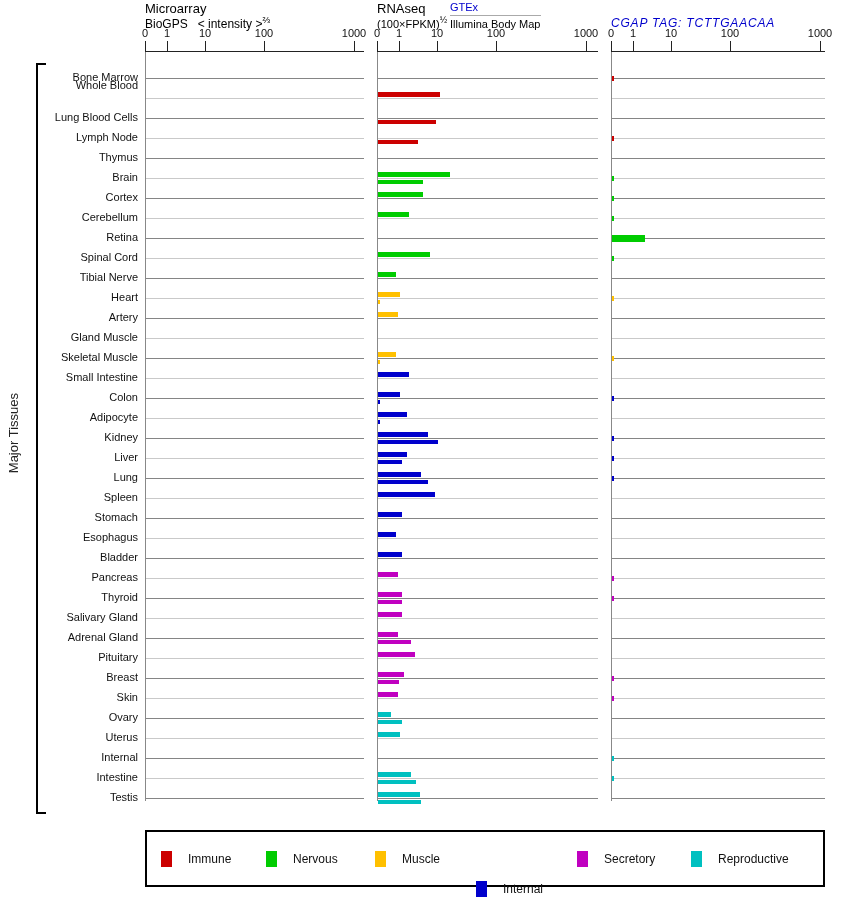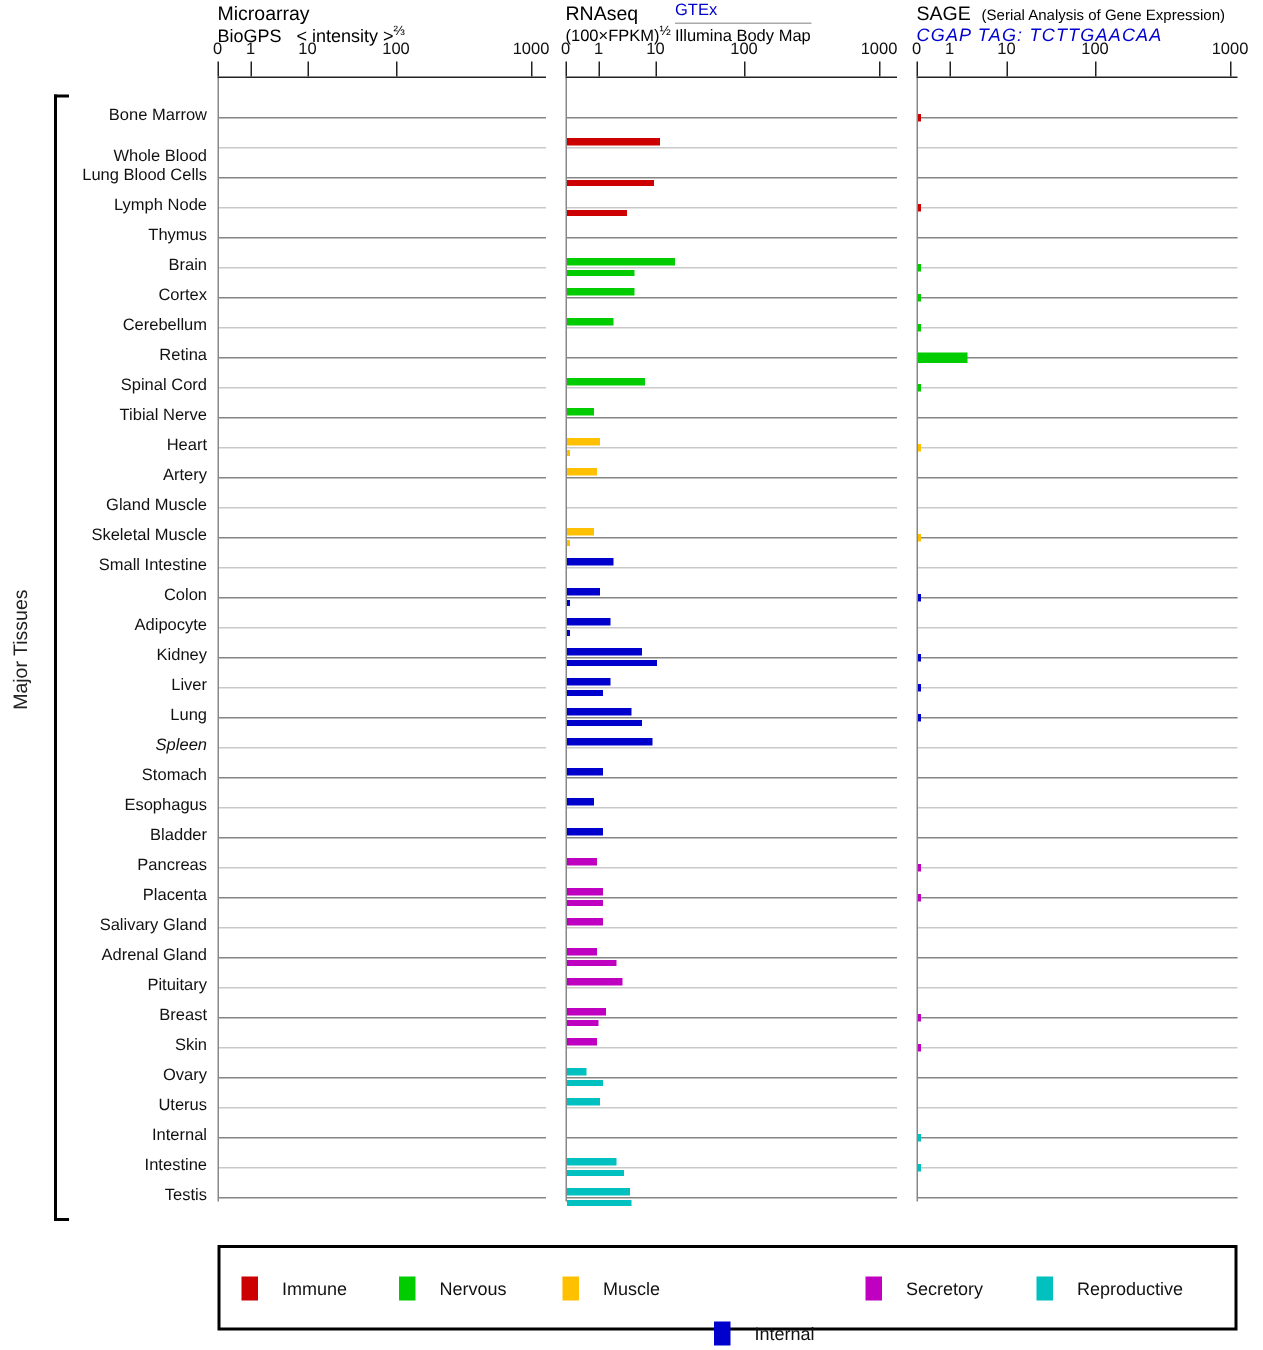--- a/index.html
+++ b/index.html
@@ -37,46 +37,46 @@
 </style>
 </head>
 <body>
 
 <div id="root">
 
   <div id="ytitle">Major Tissues</div>
   <div id="bracket"></div>
   <div id="labels">
       <div class="tlabel" style="top: 71px;">Bone Marrow</div>
-      <div class="tlabel" style="top: 98px;">Whole Blood</div>
+      <div class="tlabel" style="top: 79px;">Whole Blood</div>
       <div class="tlabel" style="top: 111px;">Lung Blood Cells</div>
       <div class="tlabel" style="top: 131px;">Lymph Node</div>
       <div class="tlabel" style="top: 151px;">Thymus</div>
       <div class="tlabel" style="top: 171px;">Brain</div>
       <div class="tlabel" style="top: 191px;">Cortex</div>
       <div class="tlabel" style="top: 211px;">Cerebellum</div>
       <div class="tlabel" style="top: 231px;">Retina</div>
       <div class="tlabel" style="top: 251px;">Spinal Cord</div>
       <div class="tlabel" style="top: 271px;">Tibial Nerve</div>
       <div class="tlabel" style="top: 291px;">Heart</div>
       <div class="tlabel" style="top: 311px;">Artery</div>
       <div class="tlabel" style="top: 331px;">Gland Muscle</div>
       <div class="tlabel" style="top: 351px;">Skeletal Muscle</div>
       <div class="tlabel" style="top: 371px;">Small Intestine</div>
       <div class="tlabel" style="top: 391px;">Colon</div>
       <div class="tlabel" style="top: 411px;">Adipocyte</div>
       <div class="tlabel" style="top: 431px;">Kidney</div>
       <div class="tlabel" style="top: 451px;">Liver</div>
       <div class="tlabel" style="top: 471px;">Lung</div>
-      <div class="tlabel" style="top: 491px; font-style: italic;">Spleen</div>
+      <div class="tlabel" style="top: 491px;">Spleen</div>
       <div class="tlabel" style="top: 511px;">Stomach</div>
       <div class="tlabel" style="top: 531px;">Esophagus</div>
       <div class="tlabel" style="top: 551px;">Bladder</div>
       <div class="tlabel" style="top: 571px;">Pancreas</div>
-      <div class="tlabel" style="top: 591px;">Placenta</div>
+      <div class="tlabel" style="top: 591px;">Thyroid</div>
       <div class="tlabel" style="top: 611px;">Salivary Gland</div>
       <div class="tlabel" style="top: 631px;">Adrenal Gland</div>
       <div class="tlabel" style="top: 651px;">Pituitary</div>
       <div class="tlabel" style="top: 671px;">Breast</div>
       <div class="tlabel" style="top: 691px;">Skin</div>
       <div class="tlabel" style="top: 711px;">Ovary</div>
       <div class="tlabel" style="top: 731px;">Uterus</div>
       <div class="tlabel" style="top: 751px;">Internal</div>
       <div class="tlabel" style="top: 771px;">Intestine</div>
       <div class="tlabel" style="top: 791px;">Testis</div>
@@ -240,21 +240,20 @@
         <div class="bar" style="top: 548px; height: 4px; width: 23.5729px; background: rgb(192, 0, 192);"></div>
         <div class="bar" style="top: 588px; height: 4px; width: 33.4391px; background: rgb(192, 0, 192);"></div>
         <div class="bar" style="top: 628px; height: 4px; width: 20.9px; background: rgb(192, 0, 192);"></div>
         <div class="bar" style="top: 668px; height: 4px; width: 23.5729px; background: rgb(0, 192, 192);"></div>
         <div class="bar" style="top: 728px; height: 4px; width: 38.3918px; background: rgb(0, 192, 192);"></div>
         <div class="bar" style="top: 748px; height: 4px; width: 42.6746px; background: rgb(0, 192, 192);"></div>
       </div>
   </div>
 
   <div class="panel" id="panel-sage">
-    <div class="ph-title"><span>SAGE</span>&nbsp;&nbsp;<span class="sage-note">(Serial Analysis of Gene Expression)</span></div>
     <div id="cgap-line" class="blue">CGAP TAG: TCTTGAACAA</div>
     <div class="axis" id="axis-sage">
         <div class="tick" style="left: 0px;"></div>
         <div class="tick-label" style="left: 0px;">0</div>
         <div class="tick" style="left: 22px;"></div>
         <div class="tick-label" style="left: 22px;">1</div>
         <div class="tick" style="left: 60px;"></div>
         <div class="tick-label" style="left: 60px;">10</div>
         <div class="tick" style="left: 119px;"></div>
         <div class="tick-label" style="left: 119px;">100</div>

